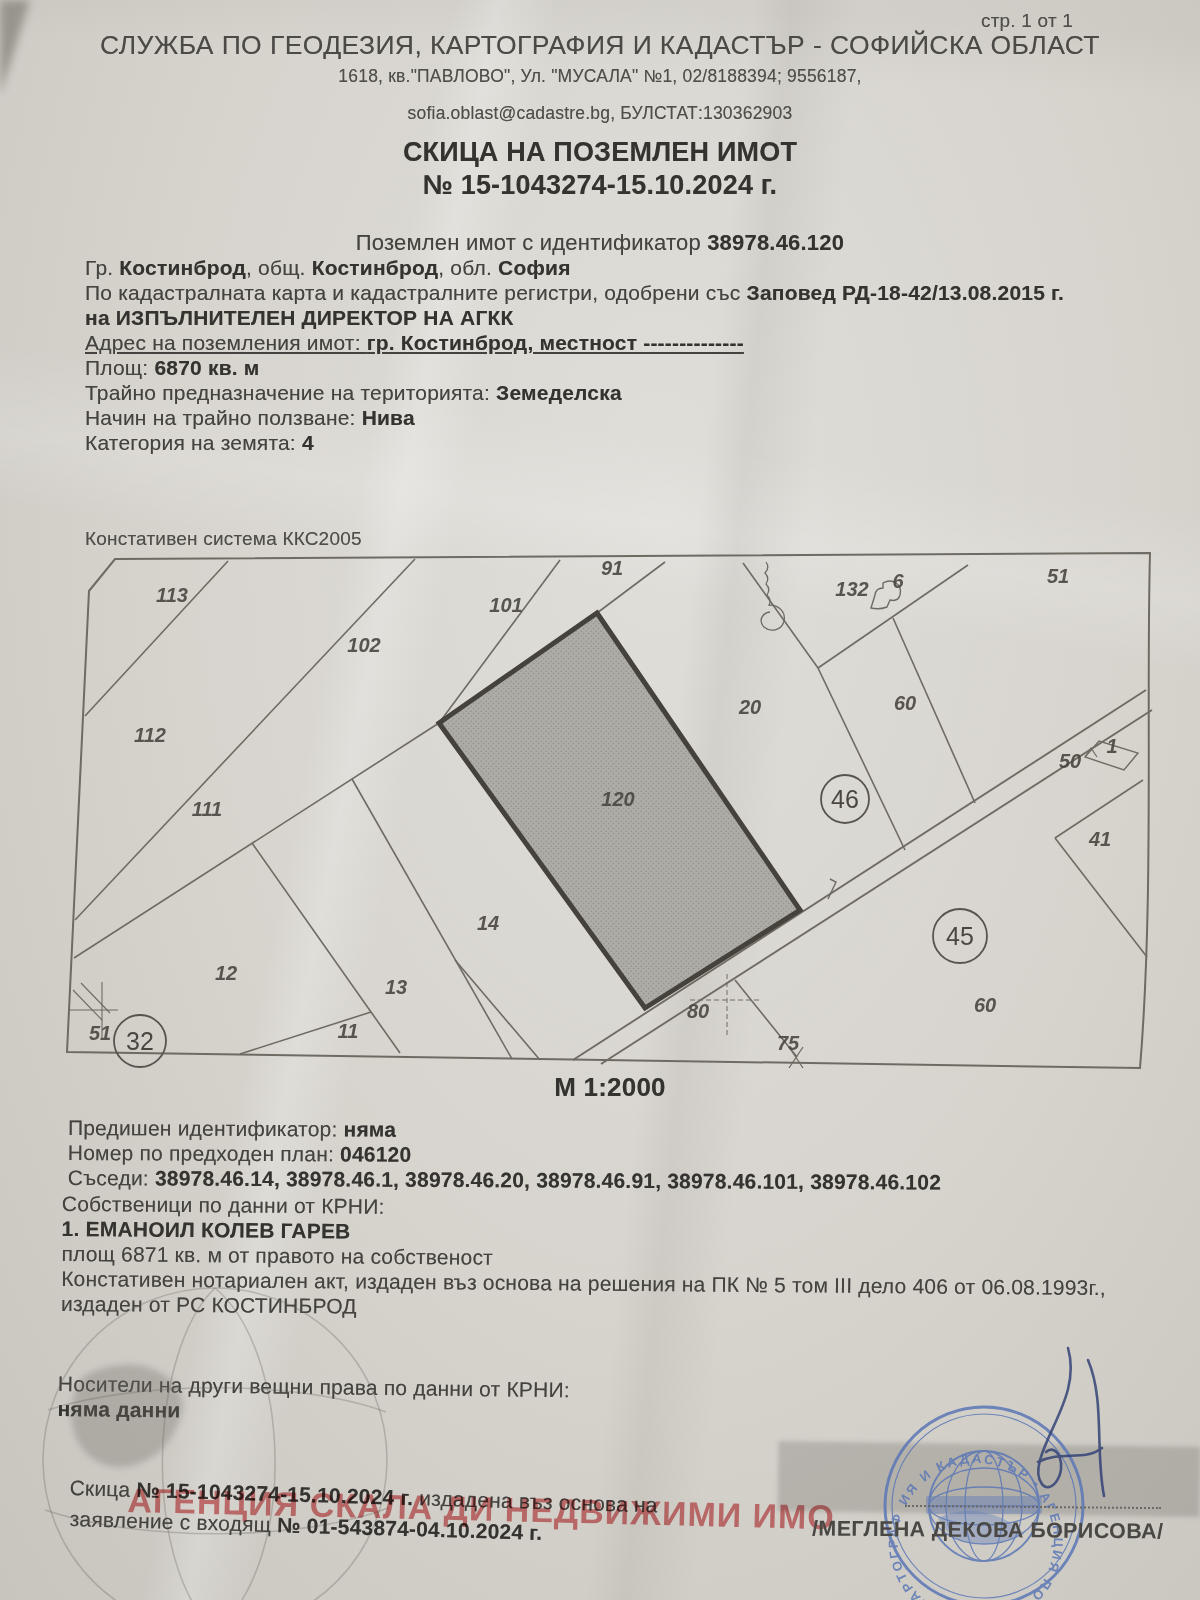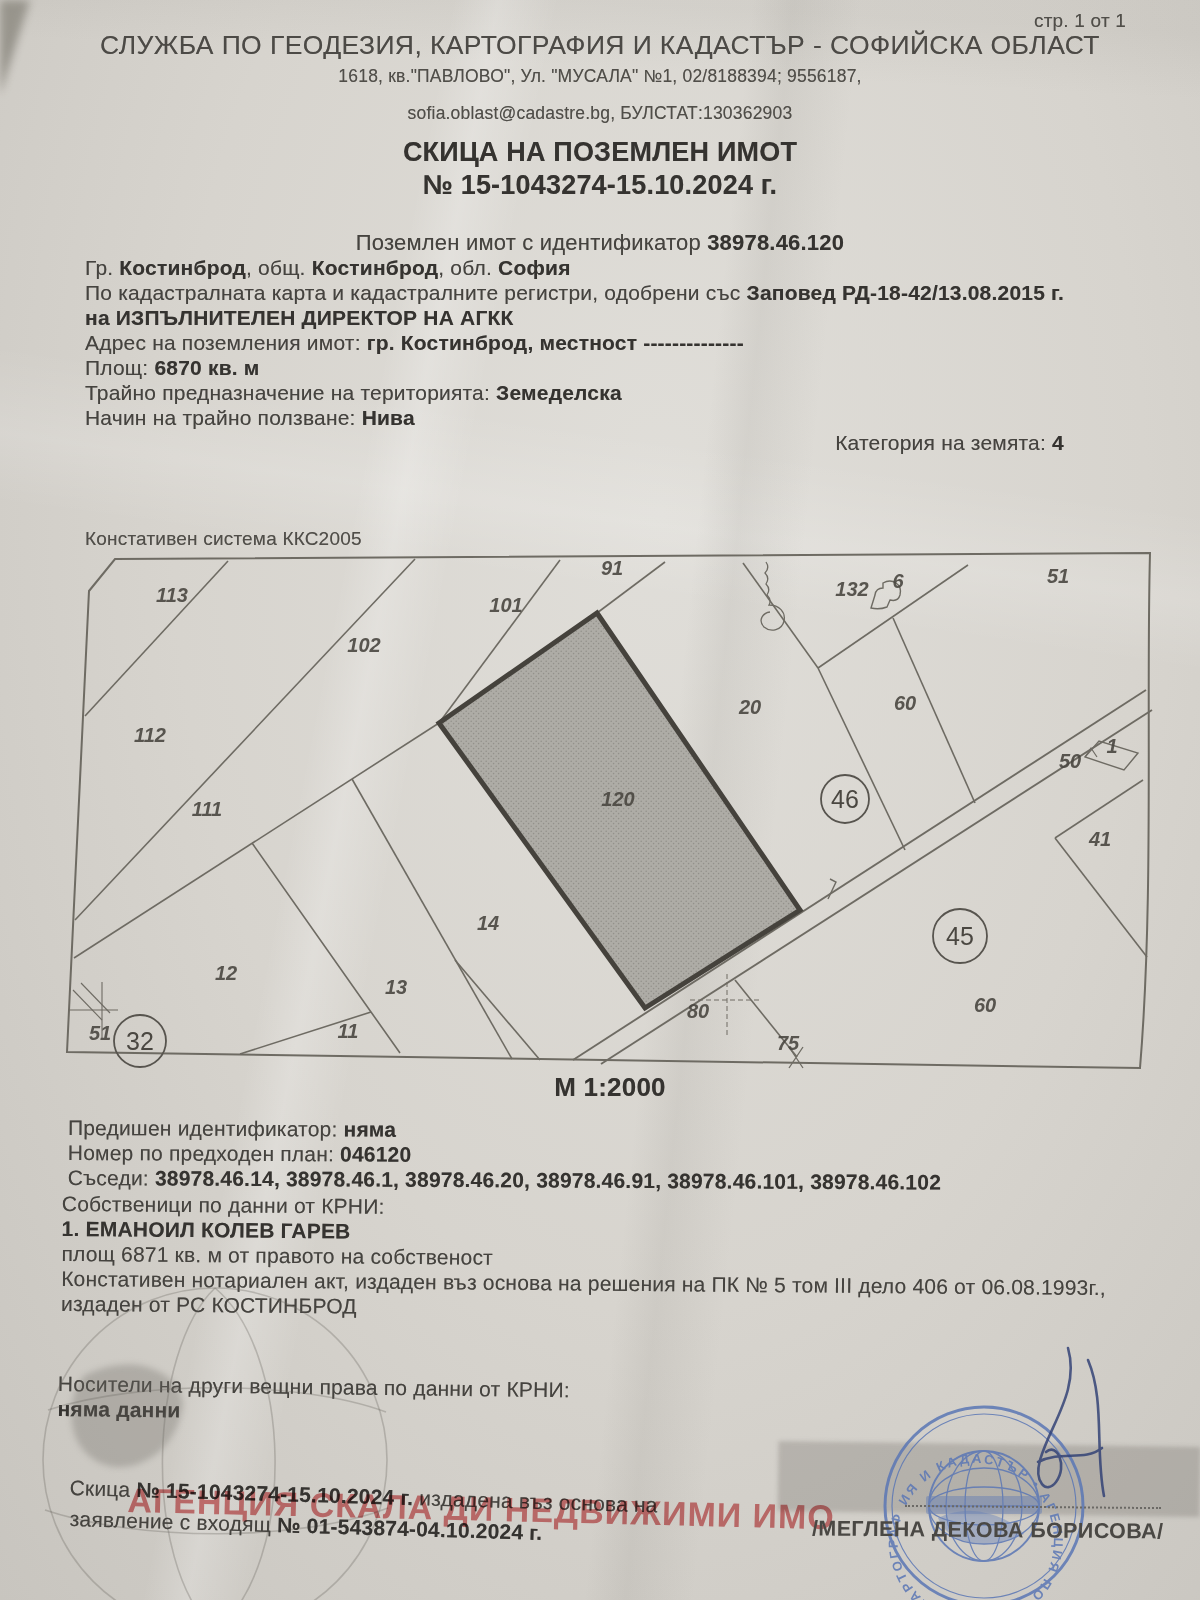--- a/index.html
+++ b/index.html
@@ -32,38 +32,38 @@
     letter-spacing:.4px;transform:rotate(.5deg);white-space:nowrap;}
   .dotline{position:absolute;left:905px;top:1506px;width:256px;border-top:2.5px dotted #6b6965;transform:rotate(.5deg);}
   svg text{font-family:"Liberation Sans","DejaVu Sans",sans-serif;}
 </style>
 </head>
 <body>
 
 <div class="wrinkles"></div>
 <div class="corner-shadow"></div>
 
-<div class="ln small" style="left:1034px;top:10px;font-size:19px;">стр. 1 от 1</div>
+<div class="ln small" style="left:981px;top:10px;font-size:19px;">стр. 1 от 1</div>
 <div class="ln center" style="top:30px;font-size:26.5px;color:#4c4a46;letter-spacing:.4px;">СЛУЖБА ПО ГЕОДЕЗИЯ, КАРТОГРАФИЯ И КАДАСТЪР - СОФИЙСКА ОБЛАСТ</div>
 <div class="ln center small" style="top:66px;">1618, кв."ПАВЛОВО", Ул. "МУСАЛА" №1, 02/8188394; 9556187,</div>
 <div class="ln center small" style="top:103px;">sofia.oblast@cadastre.bg, БУЛСТАТ:130362903</div>
 
 <div class="ln center b" style="top:137px;font-size:27px;">СКИЦА НА ПОЗЕМЛЕН ИМОТ</div>
 <div class="ln center b" style="top:170px;font-size:27px;">№ 15-1043274-15.10.2024 г.</div>
 <div class="ln center" style="top:230px;font-size:22px;"><span>Поземлен имот с  идентификатор  </span><span class="b">38978.46.120</span></div>
 
 <div class="stack" style="position:absolute;left:85px;top:256px;">
   <div class="ln" style="position:static;"><span>Гр. </span><span class="b">Костинброд</span><span>, общ. </span><span class="b">Костинброд</span><span>, обл. </span><span class="b">София</span></div>
   <div class="ln" style="position:static;"><span>По кадастралната карта и кадастралните регистри, одобрени със </span><span class="b">Заповед РД-18-42/13.08.2015 г.</span></div>
   <div class="ln" style="position:static;"><span class="b">на ИЗПЪЛНИТЕЛЕН ДИРЕКТОР НА АГКК</span></div>
-  <div class="ln" style="position:static;"><span>Адрес на поземления имот: </span><span class="b">гр. Костинброд, местност --------------</span></div>
+  <div class="ln" style="position:static;text-decoration:underline;"><span>Адрес на поземления имот: </span><span class="b">гр. Костинброд, местност --------------</span></div>
   <div class="ln" style="position:static;"><span>Площ: </span><span class="b">6870 кв. м</span></div>
   <div class="ln" style="position:static;"><span>Трайно предназначение на територията: </span><span class="b">Земеделска</span></div>
   <div class="ln" style="position:static;"><span>Начин на трайно ползване: </span><span class="b">Нива</span></div>
-  <div class="ln" style="position:static;text-align:right;"><span>Категория на земята: </span><span class="b">4</span></div>
+  <div class="ln" style="position:static;"><span>Категория на земята: </span><span class="b">4</span></div>
 </div>
 
 <div class="ln" style="left:85px;top:528px;font-size:19px;color:#504e49;">Констативен система ККС2005</div>
 
 <svg style="position:absolute;left:40px;top:540px;" width="1160" height="570" viewBox="40 540 1160 570">
   <defs>
     <pattern id="pd" patternUnits="userSpaceOnUse" width="5" height="5">
       <rect width="5" height="5" fill="#aeaca6"></rect>
       <circle cx="1.2" cy="1.2" r=".8" fill="#93918b"></circle>
       <circle cx="3.6" cy="3.6" r=".8" fill="#93918b"></circle>

